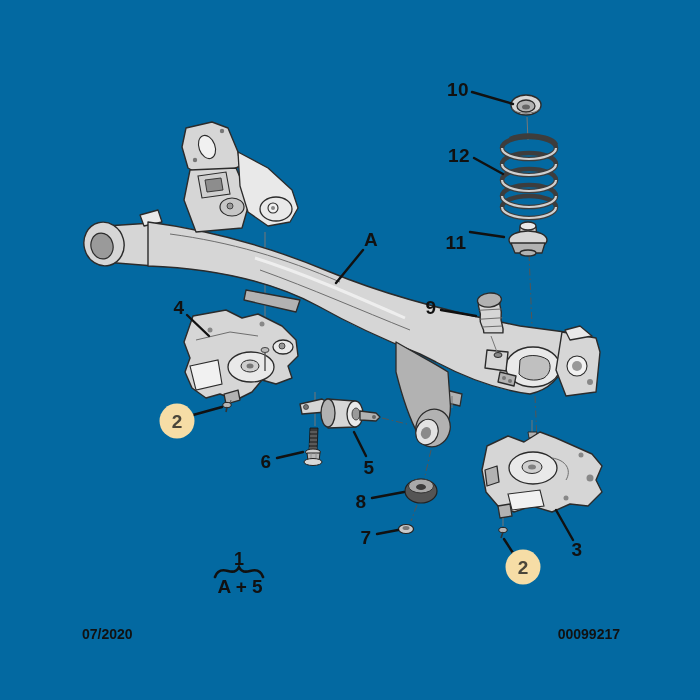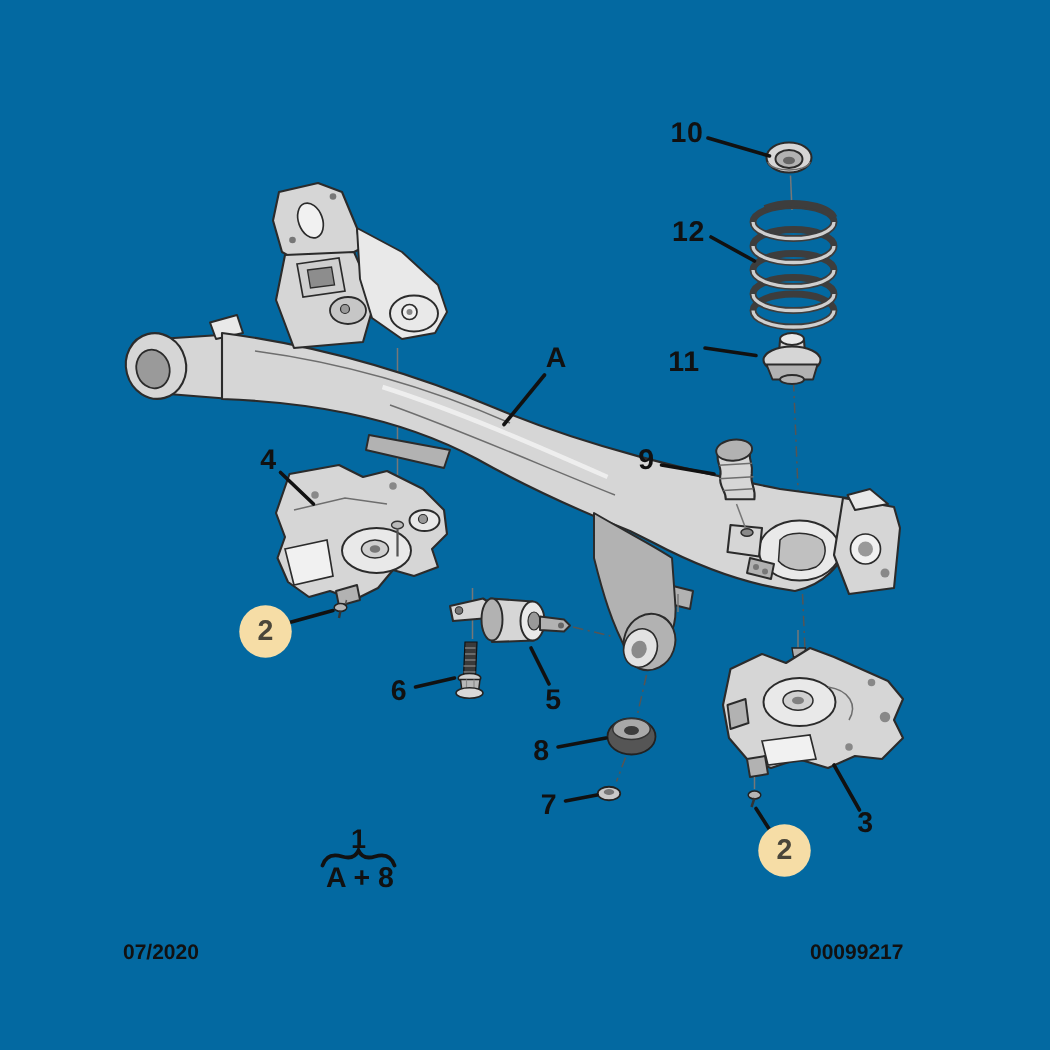--- a/index.html
+++ b/index.html
@@ -257,18 +257,18 @@
   <div class="plabel" style="left:266px;top:461px;">6</div>
   <div class="plabel" style="left:369px;top:467px;">5</div>
   <div class="plabel" style="left:361px;top:501px;">8</div>
   <div class="plabel" style="left:366px;top:537px;">7</div>
   <div class="plabel" style="left:577px;top:549px;">3</div>
 
   <div class="badge" style="left: 177px; top: 421px; background: rgb(246, 221, 166);">2</div>
   <div class="badge" style="left: 523px; top: 567px; background: rgb(246, 221, 166);">2</div>
 
   <div class="groupnote" style="left:239px;top:559px;font-size:18px;">1</div>
-  <div class="groupnote" style="left:240px;top:586px;font-size:19px;">A + 8</div>
+  <div class="groupnote" style="left:240px;top:586px;font-size:19px;">A + 5</div>
 
   <div class="footer-text" style="left:82px;top:627px;">07/2020</div>
-  <div class="footer-text" style="left:540px;top:627px;width:80px;">00099217</div>
+  <div class="footer-text" style="left:540px;top:627px;width:80px;text-align:right;">00099217</div>
 
 </div>
 
 </body></html>

